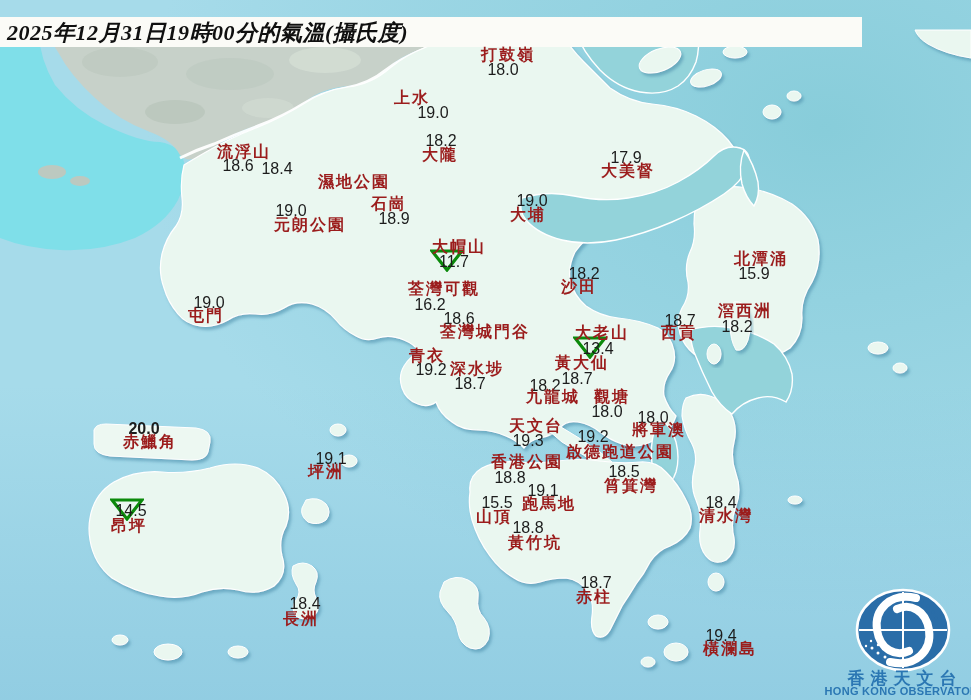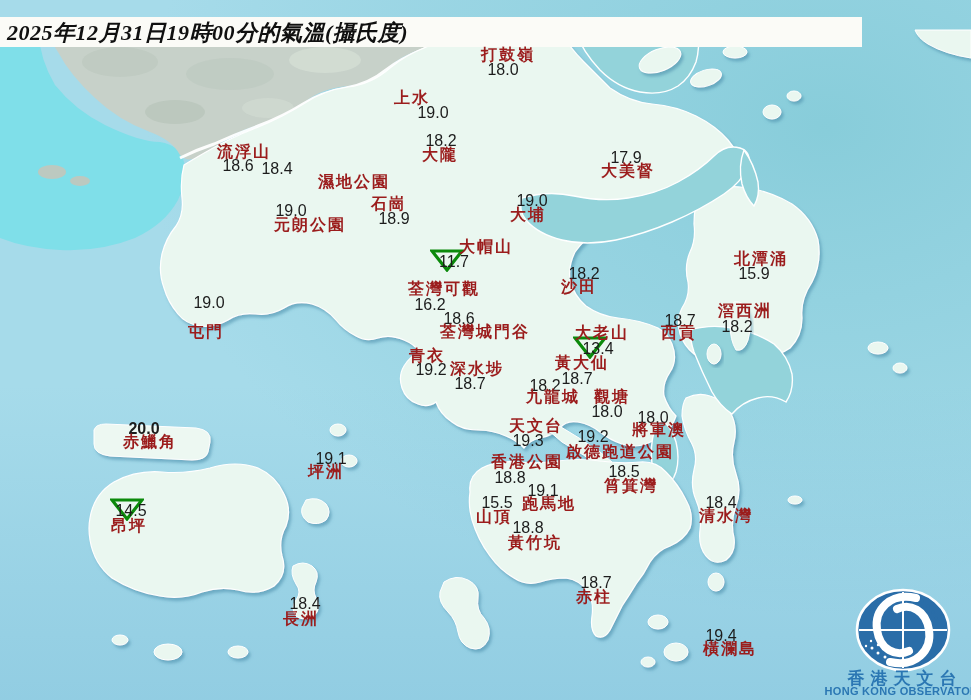--- a/index.html
+++ b/index.html
@@ -177,29 +177,29 @@
       <div class="st-value" style="left: 291px; top: 211px;">19.0</div>
       <div class="st-name" style="left: 310px; top: 225px;">元朗公園</div>
       <div class="st-value" style="left: 394px; top: 219px;">18.9</div>
       <div class="st-name" style="left: 389px; top: 204px;">石崗</div>
       <div class="st-value" style="left: 532px; top: 201px;">19.0</div>
       <div class="st-name" style="left: 528px; top: 215px;">大埔</div>
       <div class="st-marker" style="left: 447px; top: 260px;"><svg width="34" height="24" viewBox="0 0 34 24">
           <polygon points="2,3 32,3 17,22" fill="none" stroke="#0b8a0b" stroke-width="3.2"></polygon>
         </svg></div>
       <div class="st-value" style="left: 454px; top: 262px;">11.7</div>
-      <div class="st-name" style="left: 459px; top: 247px; margin-left: 27px;">大帽山</div>
+      <div class="st-name" style="left: 459px; top: 247px;">大帽山</div>
       <div class="st-value" style="left: 754px; top: 274px;">15.9</div>
       <div class="st-name" style="left: 761px; top: 259px;">北潭涌</div>
       <div class="st-value" style="left: 584px; top: 274px;">18.2</div>
       <div class="st-name" style="left: 579px; top: 287px;">沙田</div>
       <div class="st-value" style="left: 430px; top: 305px;">16.2</div>
       <div class="st-name" style="left: 444px; top: 289px;">荃灣可觀</div>
       <div class="st-value" style="left: 209px; top: 303px;">19.0</div>
-      <div class="st-name" style="left: 206px; top: 332px;">屯門</div>
+      <div class="st-name" style="left: 206px; top: 316px;">屯門</div>
       <div class="st-value" style="left: 737px; top: 327px;">18.2</div>
       <div class="st-name" style="left: 745px; top: 311px;">滘西洲</div>
       <div class="st-value" style="left: 680px; top: 321px;">18.7</div>
       <div class="st-name" style="left: 679px; top: 333px;">西貢</div>
       <div class="st-value" style="left: 459px; top: 319px;">18.6</div>
       <div class="st-name" style="left: 485px; top: 332px;">荃灣城門谷</div>
       <div class="st-marker" style="left: 590px; top: 347px;"><svg width="34" height="24" viewBox="0 0 34 24">
           <polygon points="2,3 32,3 17,22" fill="none" stroke="#0b8a0b" stroke-width="3.2"></polygon>
         </svg></div>
       <div class="st-value" style="left: 598px; top: 349px;">13.4</div>

